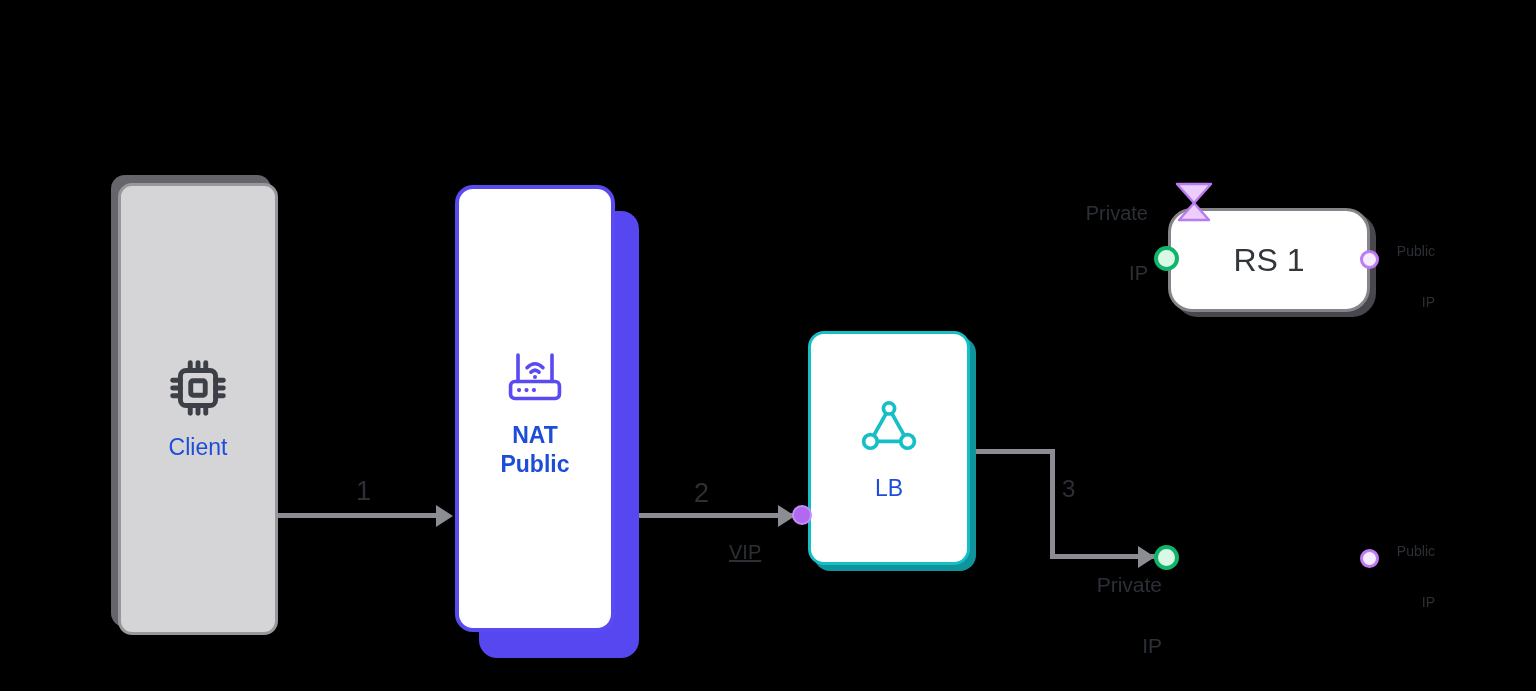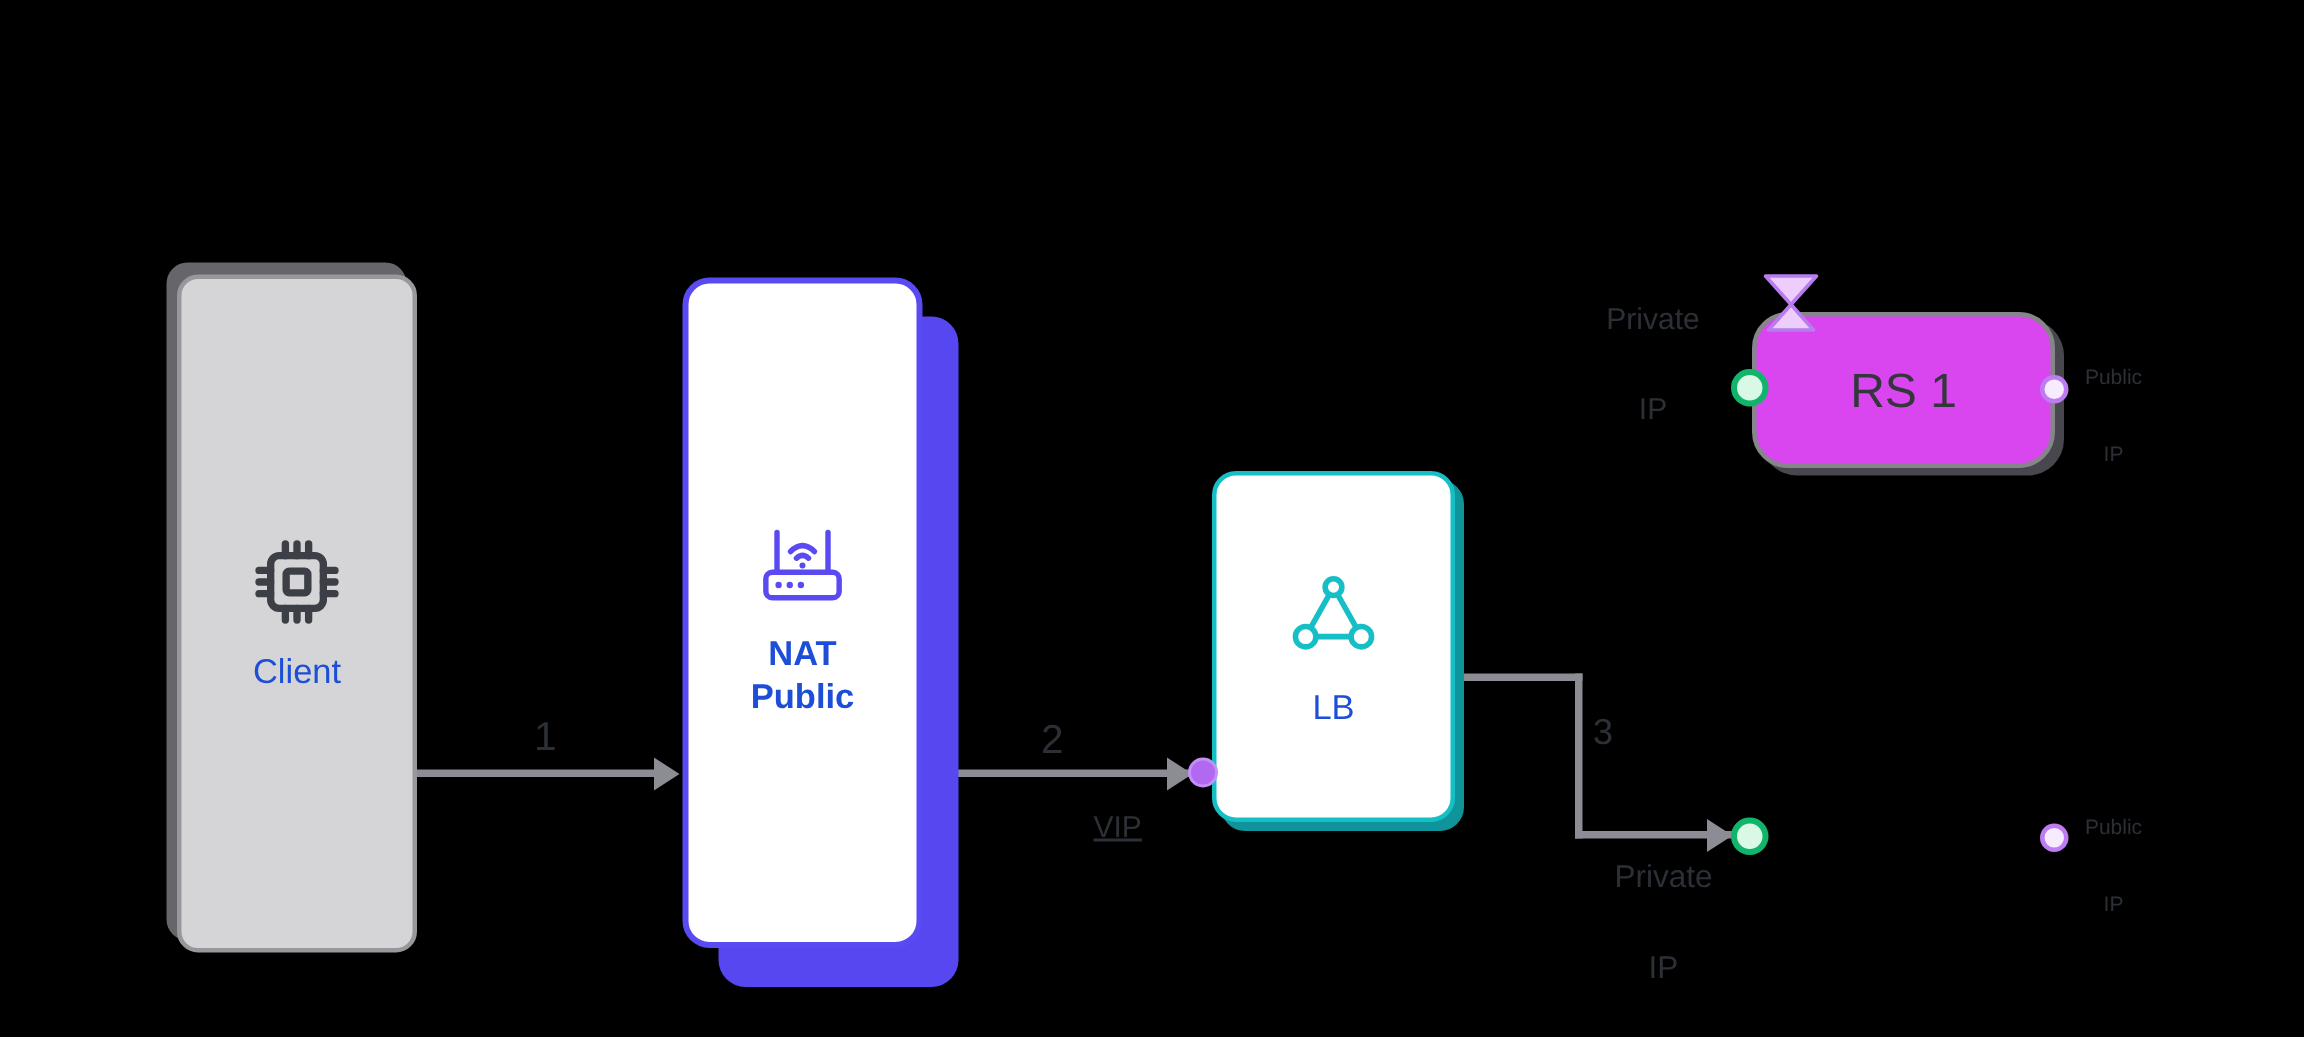--- a/index.html
+++ b/index.html
@@ -8,40 +8,40 @@
     font-family:"Liberation Sans", sans-serif;overflow:hidden;
   }
   .node{position:absolute;box-sizing:border-box;display:flex;flex-direction:column;
         align-items:center;justify-content:center;gap:14px;}
   .node .nlabel{color:#1d4ed8;font-size:23px;line-height:1.25;text-align:center;}
 
   #client{left:118px;top:183px;width:160px;height:452px;background:#d5d5d7;
           border:3px solid #97979c;border-radius:14px;box-shadow:-7px -8px 0 #65656b;}
   #nat{left:455px;top:185px;width:160px;height:447px;background:#ffffff;
        border:4px solid #5a4af2;border-radius:18px;box-shadow:24px 26px 0 #5647f0;z-index:3;font-weight:bold;}
-  #lb{left:808px;top:314px;width:162px;height:234px;background:#ffffff;
+  #lb{left:808px;top:331px;width:162px;height:234px;background:#ffffff;
       border:3px solid #15bfc5;border-radius:16px;box-shadow:6px 6px 0 #0f949c;z-index:2;}
-  .rs{background:#d946ef;border:3px solid #85858a;border-radius:24px;
+  .rs{background:#ffffff;border:3px solid #85858a;border-radius:24px;
       box-shadow:6px 5px 0 #47474d;}
   #rs1{left:1168px;top:208px;width:202px;height:104px;}
   #rs2{left:1168px;top:508px;width:202px;height:104px;}
   .rs .nlabel{font-size:32px;color:#33363b;}
 
   .edge{position:absolute;background:#8c8c94;z-index:1;}
   .arrow-right{position:absolute;width:0;height:0;z-index:4;
     border-top:11px solid transparent;border-bottom:11px solid transparent;
     border-left:17px solid #8c8c94;}
   .port{position:absolute;box-sizing:border-box;border-radius:50%;z-index:5;}
   .port-green{width:25px;height:25px;border:4px solid #10b56b;background:#d9f9e6;}
   .port-purple{width:19px;height:19px;border:3px solid #bd7cf2;background:#f6ecfe;}
   .port-solid-purple{width:20px;height:20px;background:#b269f2;border:2px solid #c58ff5;}
 
   .darklabel{position:absolute;color:#2c3036;z-index:2;text-align:center;}
   .step{font-size:27px;}
-  .annot{line-height:1.45;}
+  .annot{line-height:1.45;text-align:right;}
   .annot .l2{display:block;margin-top:31px;}
 
   svg{display:block;}
 </style>
 </head>
 <body>
 
 <div id="canvas">
 
   <div class="edge" style="left:278px;top:513px;width:162px;height:5px;"></div>

